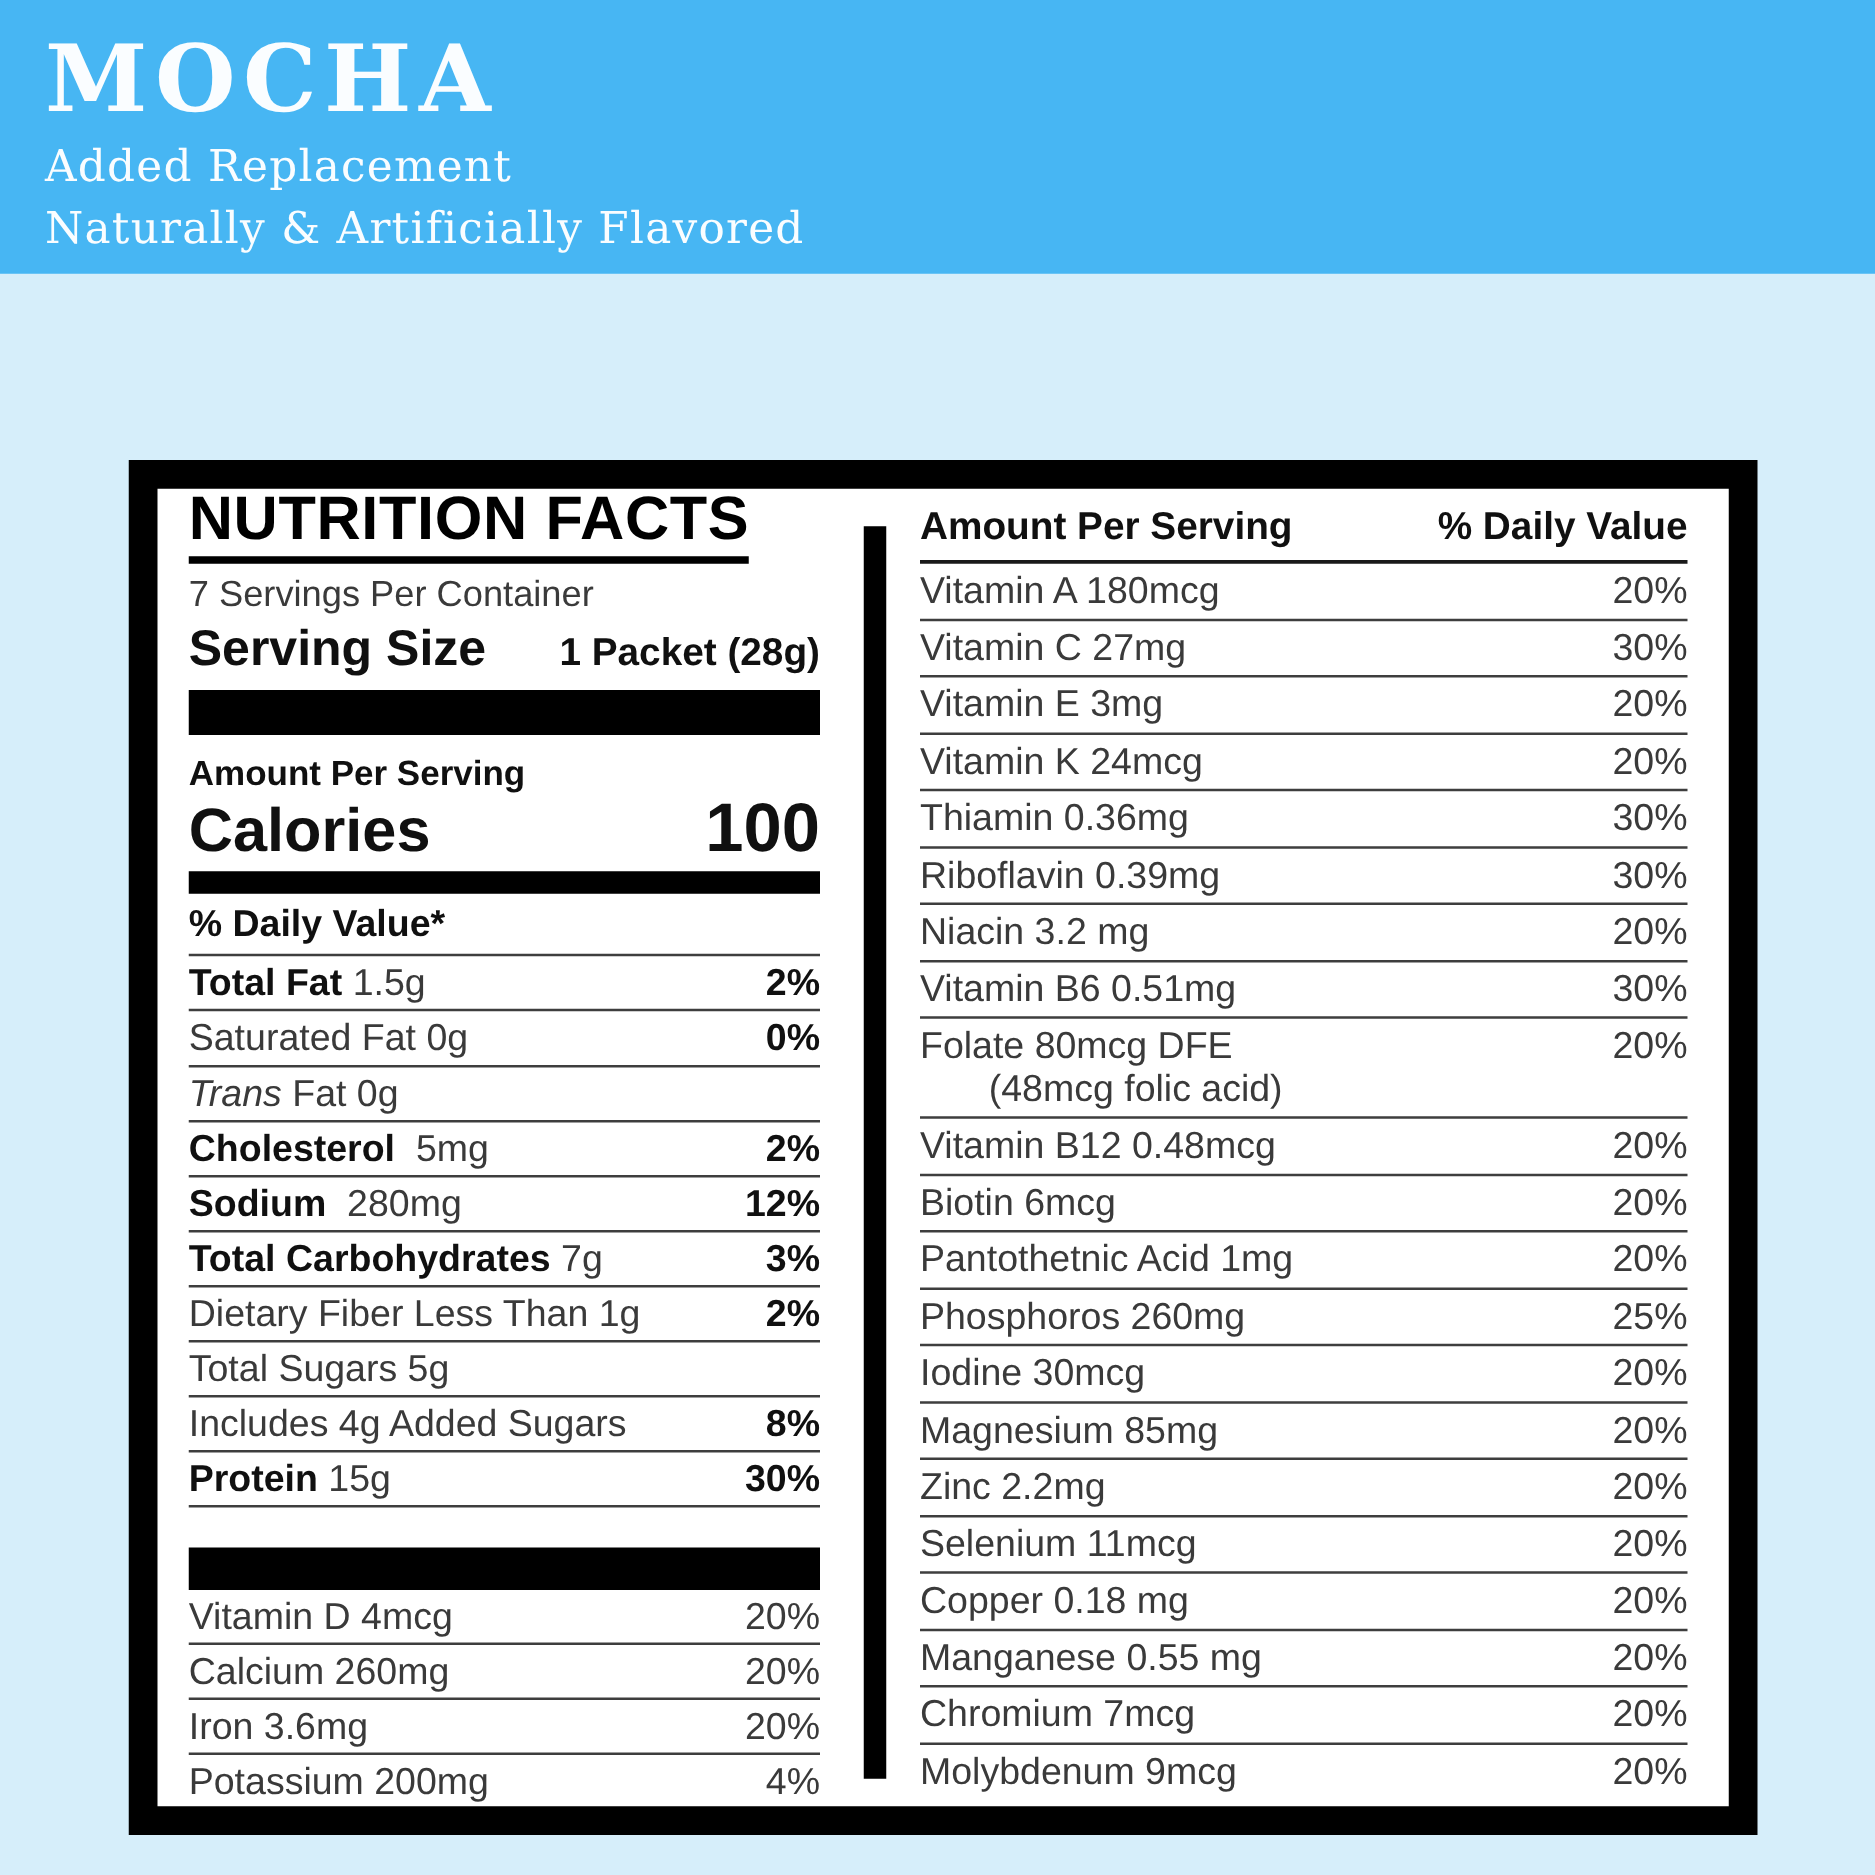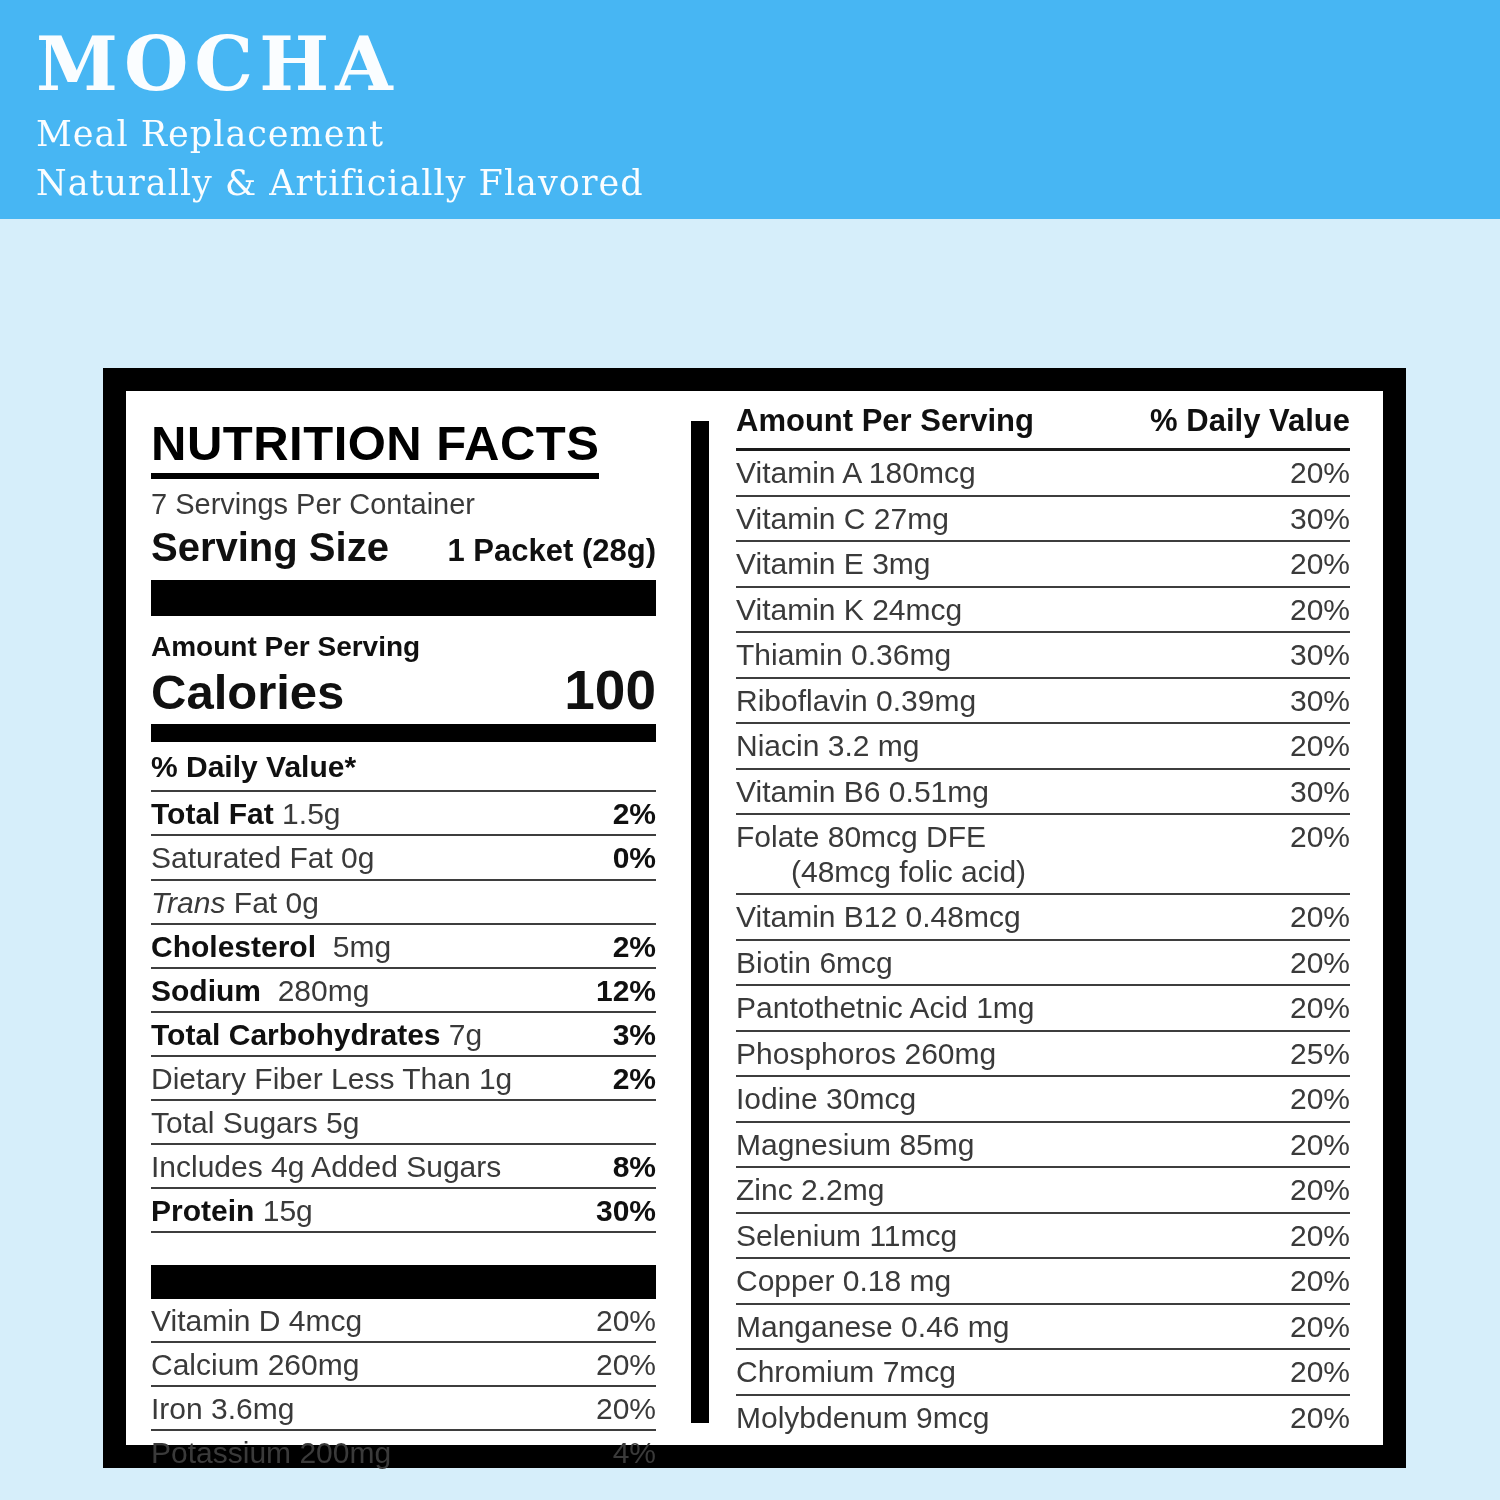--- a/index.html
+++ b/index.html
@@ -22,21 +22,21 @@
           font-family:"DejaVu Serif","Liberation Serif",serif;
           padding:26px 0 0 36px;}
   .banner-title{font-size:74px;font-weight:bold;letter-spacing:6px;line-height:1.05;}
   .banner-sub{font-size:35px;font-weight:normal;letter-spacing:1px;line-height:1.4;margin-top:6px;}
 
   
   .label-box{position:absolute;left:103px;top:368px;width:1303px;height:1100px;
              background:var(--ink);padding:23px;}
   .label-inner{width:100%;height:100%;background:#ffffff;display:flex;align-items:stretch;}
 
-  .col-left{width:505px;margin-left:25px;padding-top:28px;flex:none;}
+  .col-left{width:505px;margin-left:25px;flex:none;}
   .divider{width:18px;flex:none;background:var(--ink);margin-left:35px;margin-top:30px;margin-bottom:22px;}
   .col-right{flex:1;margin-left:27px;margin-right:33px;padding-top:10px;}
 
   
   .nf-title{display:inline-block;font-size:49px;font-weight:bold;color:var(--ink);
             letter-spacing:0.5px;line-height:1.0;padding-bottom:5px;
             border-bottom:6px solid var(--ink);}
   .servings{font-size:29px;color:var(--txt);margin-top:9px;}
   .ss-row{display:flex;justify-content:space-between;align-items:baseline;margin-top:4px;}
   .ss-label{font-size:40px;font-weight:bold;color:var(--txt-bold);}
@@ -76,21 +76,21 @@
   .rrow .rdv{flex:none;padding-left:12px;}
 </style>
 </head>
 <body>
 
 <div class="page">
 
   <div class="banner">
     <div class="banner-title">MOCHA</div>
     <div class="banner-sub">
-      <div>Meal Replacement</div>
+      <div>Added Replacement</div>
       <div>Naturally &amp; Artificially Flavored</div>
     </div>
   </div>
 
   <div class="label-box">
     <div class="label-inner">
 
       <div class="col-left">
         <div class="nf-title">NUTRITION FACTS</div>
         <div class="servings">7 Servings Per Container</div>
@@ -242,21 +242,21 @@
           </div>
         <div class="rrow">
             <span>Selenium 11mcg</span>
             <span class="rdv">20%</span>
           </div>
         <div class="rrow">
             <span>Copper 0.18 mg</span>
             <span class="rdv">20%</span>
           </div>
         <div class="rrow">
-            <span>Manganese 0.46 mg</span>
+            <span>Manganese 0.55 mg</span>
             <span class="rdv">20%</span>
           </div>
         <div class="rrow">
             <span>Chromium 7mcg</span>
             <span class="rdv">20%</span>
           </div>
         <div class="rrow">
             <span>Molybdenum 9mcg</span>
             <span class="rdv">20%</span>
           </div>

